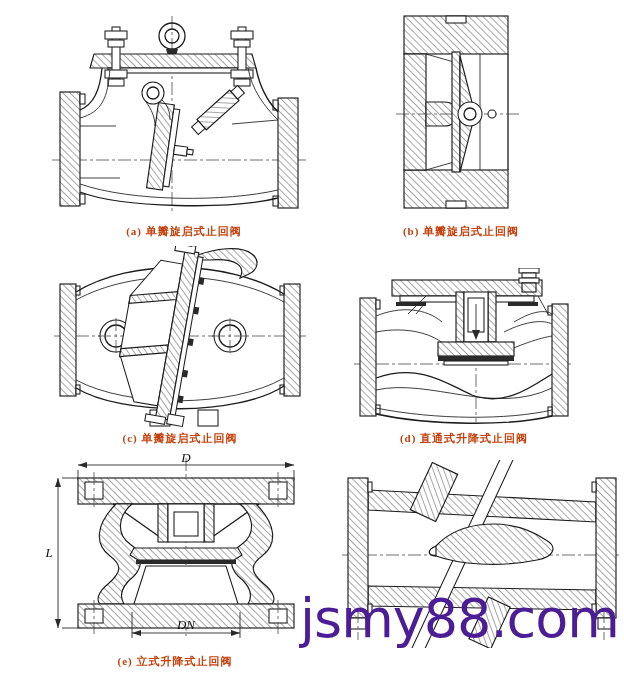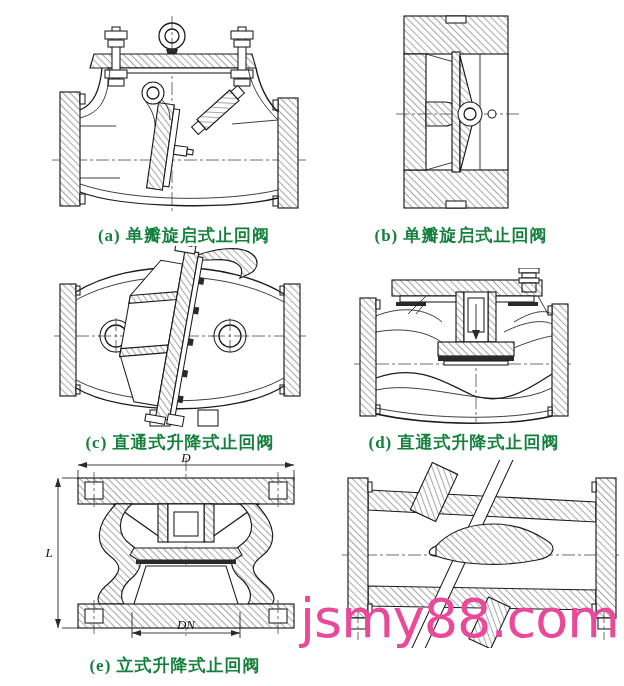--- a/index.html
+++ b/index.html
@@ -1,23 +1,23 @@
 <!DOCTYPE html>
 <html><head>
 <meta charset="utf-8">
 <style>
   html,body{margin:0;padding:0;background:#e8e8e8;}
   #page{position:relative;width:624px;height:686px;background:#ffffff;overflow:hidden;
         font-family:"Liberation Serif",serif;}
   .figure{position:absolute;}
   .figure svg{display:block;}
-  .fig-label{position:absolute;text-align:center;font-weight:bold;font-size:17px;
-             color:#15803d;letter-spacing:1px;white-space:nowrap;}
+  .fig-label{position:absolute;text-align:center;font-weight:bold;font-size:11px;
+             color:#c2410c;letter-spacing:1px;white-space:nowrap;}
   #watermark{position:absolute;left:300px;top:592px;font-family:"DejaVu Sans",sans-serif;
-             font-size:54px;color:#ec4899;letter-spacing:-1px;z-index:5;line-height:1;}
+             font-size:54px;color:#4c1d95;letter-spacing:-1px;z-index:5;line-height:1;}
   
   .ol{fill:none;stroke:#1c1c1c;stroke-width:1.3;}
   .th{fill:none;stroke:#1c1c1c;stroke-width:0.85;}
   .wf{fill:#ffffff;stroke:#1c1c1c;stroke-width:1.05;}
   .dk{fill:#2a2a2a;stroke:none;}
   .hs{stroke:#1c1c1c;stroke-width:1.15;}
   .cl{fill:none;stroke:#4a4a4a;stroke-width:0.8;stroke-dasharray:13 3 3 3;}
   .dim{font:italic 13px "Liberation Serif",serif;fill:#111;text-anchor:middle;}
 </style>
 </head>
@@ -290,19 +290,19 @@
       <rect class="hs" fill="url(#hf)" x="256" y="18" width="20" height="140"></rect>
       <rect class="wf" x="252" y="22" width="4" height="10"></rect>
         <rect class="wf" x="252" y="144" width="4" height="10"></rect>
       <rect class="wf" x="258" y="158" width="16" height="11"></rect>
         <path class="cl" d="M264,150 V180"></path>
     </svg>
   </div>
 
   <div class="fig-label" style="left:55px;top:224px;width:258px;">(a) 单瓣旋启式止回阀</div>
   <div class="fig-label" style="left:366px;top:224px;width:190px;">(b) 单瓣旋启式止回阀</div>
-  <div class="fig-label" style="left:52px;top:431px;width:256px;">(c) 直通式升降式止回阀</div>
+  <div class="fig-label" style="left:52px;top:431px;width:256px;">(c) 单瓣旋启式止回阀</div>
   <div class="fig-label" style="left:352px;top:431px;width:224px;">(d) 直通式升降式止回阀</div>
   <div class="fig-label" style="left:45px;top:654px;width:260px;">(e) 立式升降式止回阀</div>
 
   <div id="watermark">jsmy88.com</div>
 
 </div>
 
 </body></html>

